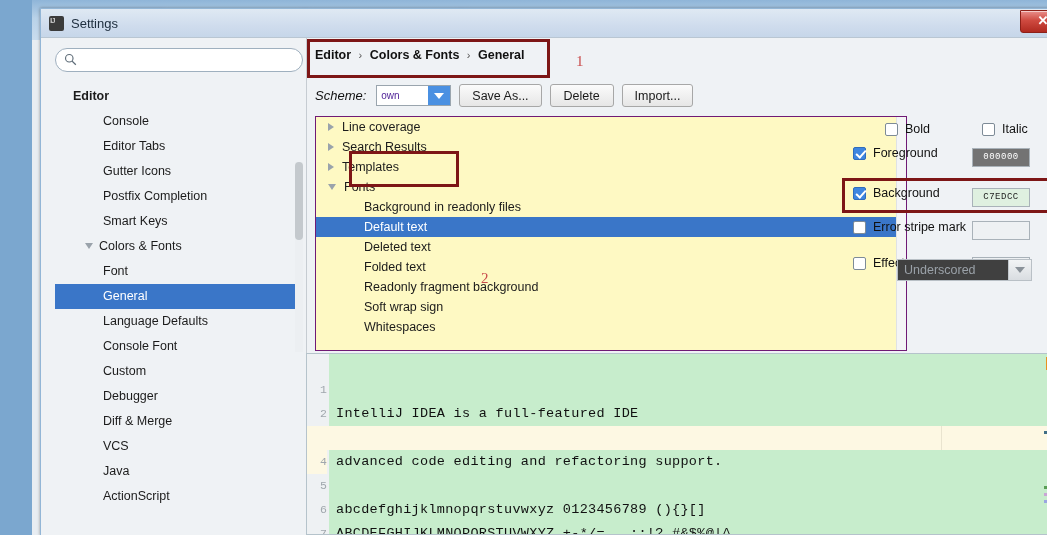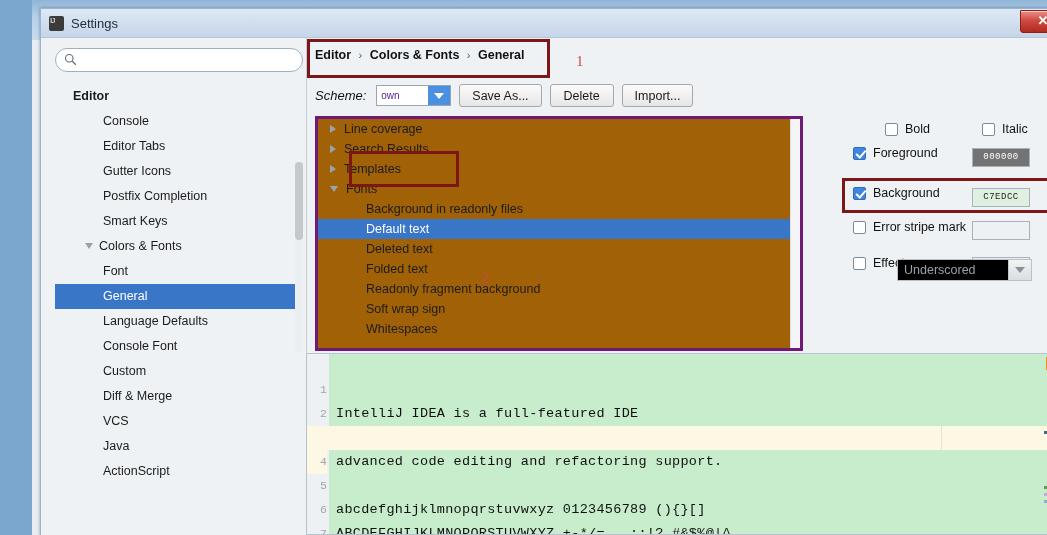--- a/index.html
+++ b/index.html
@@ -77,22 +77,22 @@
   .combo{width:75px;height:21px;border:1px solid #9aa5ae;background:#fff;display:flex;
     align-items:center;box-sizing:border-box;}
   .combo .val{flex:1;padding-left:4px;font-size:10px;color:#4c1d95;}
   .combo .arrow{width:22px;height:19px;background:#4a90e2;display:flex;align-items:center;justify-content:center;}
   .combo .arrow i{width:0;height:0;border-left:5px solid transparent;border-right:5px solid transparent;border-top:6px solid #fff;display:block;}
   .btn{height:23px;min-width:64px;padding:0 12px;border:1px solid #a7a7a7;border-radius:3px;
     background:linear-gradient(#fbfbfb,#e6e6e6);font-size:12.5px;color:#1a1a1a;
     font-family:"Liberation Sans",sans-serif;cursor:default;}
 
   
-  .attr-panel{position:absolute;left:6px;top:78px;width:488px;height:235px;
-    background:#a16207;border:3px solid #701a75;box-sizing:border-box;overflow:hidden;}
+  .attr-panel{position:absolute;left:6px;top:78px;width:592px;height:235px;
+    background:#fef9c3;border:1px solid #701a75;box-sizing:border-box;overflow:hidden;}
   .anode{height:20px;line-height:20px;font-size:12.5px;color:#1b1b1b;padding-left:16px;white-space:nowrap;}
   .anode .tcaret{margin-right:8px;}
   .anode.child{padding-left:48px;}
   .anode.grp{padding-left:12px;}
   .anode.asel{background:#3a76c8;color:#fff;}
   .attr-sb{position:absolute;right:0px;top:0;width:9px;height:233px;background:#f4f5f6;border-left:1px solid #dfe2e5;}
   #hl2{left:40px;top:113px;width:110px;height:36px;}
 
   
   .opts{position:absolute;left:538px;top:78px;right:4px;height:235px;}
@@ -106,21 +106,21 @@
   .style-row{position:absolute;left:38px;top:0;display:flex;gap:52px;align-items:center;}
   .swatch{position:absolute;right:38px;width:58px;height:19px;border:1px solid #a9b2b9;
     box-sizing:border-box;font-size:9px;font-family:"Liberation Mono",monospace;
     text-align:center;line-height:17px;letter-spacing:.5px;}
   .sw-fg{background:#737373;color:#fff;}
   .sw-bg{background:#dff0e0;color:#1d1d1d;}
   .sw-empty{background:#eef1f3;}
   .opt-row{position:absolute;left:6px;display:flex;align-items:center;}
   #hl3{left:-5px;top:62px;width:459px;height:35px;}
   .eff-combo{position:absolute;left:50px;top:143px;width:135px;height:22px;border:1px solid #b9c0c6;
-    background:#000000;display:flex;align-items:center;box-sizing:border-box;}
+    background:#404040;display:flex;align-items:center;box-sizing:border-box;}
   .eff-combo .val{flex:1;padding-left:6px;font-size:12.5px;color:#9aa1a8;}
   .eff-combo .arrow{width:22px;height:20px;background:linear-gradient(#f2f4f5,#d9dde1);
     border-left:1px solid #c3c9ce;display:flex;align-items:center;justify-content:center;}
   .eff-combo .arrow i{width:0;height:0;border-left:5px solid transparent;border-right:5px solid transparent;border-top:6px solid #8a9299;display:block;}
 
   
   .preview{position:absolute;left:274px;top:353px;width:765px;height:182px;
     background:#c7edcc;border:1px solid #b5c3cb;box-sizing:border-box;overflow:hidden;}
   .pv-gutter{position:absolute;left:0;top:0;width:22px;bottom:0;background:#eef1f3;}
   .pv-line{position:relative;height:24px;line-height:24px;white-space:pre;}
@@ -180,20 +180,21 @@
           <div class="tnode lvl2"><span>Editor Tabs</span></div>
           <div class="tnode lvl2"><span>Gutter Icons</span></div>
           <div class="tnode lvl2"><span>Postfix Completion</span></div>
           <div class="tnode lvl2"><span>Smart Keys</span></div>
           <div class="tnode lvl1"><span class="tcaret"></span><span>Colors &amp; Fonts</span></div>
           <div class="tnode lvl2"><span>Font</span></div>
           <div class="tnode sel"><span>General</span></div>
           <div class="tnode lvl2"><span>Language Defaults</span></div>
           <div class="tnode lvl2"><span>Console Font</span></div>
           <div class="tnode lvl2"><span>Custom</span></div>
+          <div class="tnode lvl2"><span>Debugger</span></div>
           <div class="tnode lvl2"><span>Diff &amp; Merge</span></div>
           <div class="tnode lvl2"><span>VCS</span></div>
           <div class="tnode lvl2"><span>Java</span></div>
           <div class="tnode lvl2"><span>ActionScript</span></div>
           <div class="tnode lvl2"></div>
         </div>
 
         <div class="sb-track"></div>
         <div class="sb-thumb"></div>
       </div>

